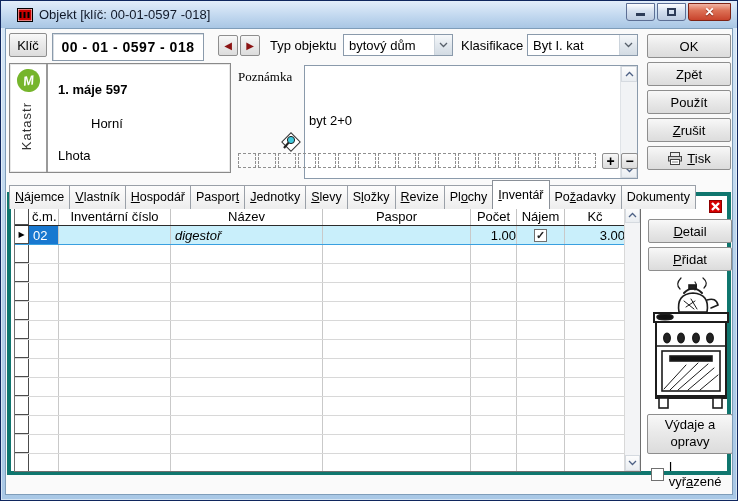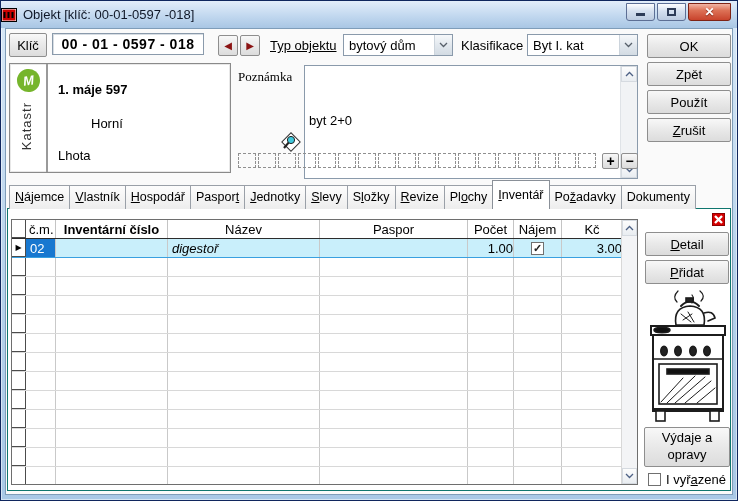--- a/index.html
+++ b/index.html
@@ -7,21 +7,21 @@
   body { font-family:"Liberation Sans", sans-serif; font-size:13px; color:#000; background:#555; }
 
   .window{
     width:738px; height:501px;
     border:1px solid #10275e;
     background:linear-gradient(to bottom,#d9e9f8,#b4d0ea 60%,#a9c8e6);
     box-shadow:inset 0 0 0 1px rgba(255,255,255,.5);
     display:flex; flex-direction:column;
   }
   .titlebar{
-    height:27px; display:flex; align-items:center; padding:0 6px 0 0;
+    height:27px; display:flex; align-items:center; padding:0 6px 0 16px;
     background:linear-gradient(to bottom,#e3eefa,#c2d8ef 55%,#a9c6e4);
   }
   .app-icon{ width:16px; height:16px; margin-right:6px; flex:0 0 auto; }
   .title-text{ flex:1; font-size:13px; color:#101828; white-space:nowrap; overflow:hidden; }
   .winbtns{ display:flex; gap:2px; align-items:flex-start; margin-top:-6px; }
   .winbtn{
     width:29px; height:18px; border:1px solid #5d6f95; border-radius:0 0 3px 3px;
     background:linear-gradient(#fdfdfe,#d5e0ef 45%,#bccbe0);
     display:flex; align-items:center; justify-content:center; cursor:default;
   }
@@ -38,21 +38,21 @@
   .btn{
     position:absolute; border:1px solid #8e8e8e; border-radius:2px;
     background:linear-gradient(#f8f8f8,#eaeaea 45%,#dcdcdc);
     font-size:13px; display:flex; align-items:center; justify-content:center;
     cursor:default; color:#000;
   }
   .btn u{ text-underline-offset:1px; }
 
   .key-btn{ left:3px; top:4px; width:38px; height:24px; }
   .key-field{
-    position:absolute; left:46px; top:4px; width:152px; height:22px;
+    position:absolute; left:46px; top:4px; width:152px; height:28px;
     background:#fff; border:1px solid #8a9aab; box-shadow:inset 1px 1px 0 #d7dde3;
     font-weight:bold; font-size:14px; display:flex; align-items:center; justify-content:center;
     letter-spacing:.5px;
   }
   .nav-btn{ width:20px; height:21px; top:6px; }
   .nav-btn span{ color:#8b1313; font-size:10px; line-height:1; }
   .lbl{ position:absolute; white-space:nowrap; }
 
   .combo{
     position:absolute; height:22px; background:#fff; border:1px solid #8a9aab;
@@ -116,22 +116,22 @@
     flex:0 0 auto; padding:4px 5px 5px; font-size:12.5px;
     border:1px solid #9aa0a8; border-bottom:none; margin-right:-1px;
     background:linear-gradient(#fdfdfd,#ededed); cursor:default;
   }
   .tab.active{
     background:#fff; padding-top:7px; padding-bottom:7px; position:relative; z-index:4;
     border-color:#8a9098;
   }
 
   .content-panel{
-    position:absolute; left:1px; top:179px; width:724px; height:283px;
-    background:#fff; border:1px solid #0f766e;
+    position:absolute; left:1px; top:163px; width:724px; height:283px;
+    background:#fff; border:4px solid #0f766e;
   }
 
   .red-x{ position:absolute; right:5px; top:4px; width:13px; height:13px; background:#d60000;
     border:1px solid #8e0000; display:flex; align-items:center; justify-content:center; }
 
   .grid{
     position:absolute; left:3px; top:10px; width:627px; height:266px;
     border:1px solid #6e6e6e; background:#fff; overflow:hidden;
   }
   .grid-header{ display:flex; height:19px; border-bottom:1px solid #2c2c2c; background:#fff; }
@@ -195,21 +195,21 @@
   <div class="client">
 
     <div class="btn key-btn">Klíč</div>
     <div class="key-field">00 - 01 - 0597  - 018</div>
     <div class="btn nav-btn" style="left:212px;">
         <span>◀</span>
       </div>
     <div class="btn nav-btn" style="left:234px;">
         <span>▶</span>
       </div>
-    <div class="lbl" style="left:264px; top:9px;text-decoration:underline;">Typ objektu</div>
+    <div class="lbl" style="left:264px; top:9px;">Typ objektu</div>
     <div class="combo" style="left:337px; top:5px; width:110px;">
       <span class="txt">bytový dům</span>
       <span class="dd">
         <svg width="9" height="6" viewBox="0 0 9 6">
             <path d="M1 1 L4.5 4.5 L8 1" stroke="#57606a" fill="none" stroke-width="1.3"></path>
           </svg>
       </span>
     </div>
     <div class="lbl" style="left:455px; top:9px;">Klasifikace</div>
     <div class="combo" style="left:521px; top:5px; width:111px;">
@@ -218,20 +218,29 @@
         <svg width="9" height="6" viewBox="0 0 9 6">
             <path d="M1 1 L4.5 4.5 L8 1" stroke="#57606a" fill="none" stroke-width="1.3"></path>
           </svg>
       </span>
     </div>
 
     <div class="btn side-btn" style="top:33px;">Zpět</div>
     <div class="btn side-btn" style="top:5px;">OK</div>
     <div class="btn side-btn" style="top:61px;">Použít</div>
     <div class="btn side-btn" style="top:89px;"><u>Z</u>rušit</div>
+    <div class="btn side-btn" style="top:117px;">
+      <svg class="print-svg" width="16" height="13" viewBox="0 0 16 13">
+        <rect x="3.5" y="0.5" width="9" height="4" fill="#ececec" stroke="#444"></rect>
+        <rect x="1.5" y="4.5" width="13" height="4.5" fill="#cfcfcf" stroke="#444"></rect>
+        <rect x="3.5" y="7.5" width="9" height="5" fill="#fff" stroke="#444"></rect>
+        <line x1="5" y1="10" x2="11" y2="10" stroke="#888"></line>
+      </svg>
+      <span><u>T</u>isk</span>
+    </div>
 
     <div class="addr-panel">
       <div class="addr-iconcol">
         <div class="map-badge">M</div>
         <div class="vert-label">Katastr</div>
       </div>
       <div class="addr-lines">
         <div class="addr-line l1">1. máje 597</div>
         <div class="addr-line l2">Horní</div>
         <div class="addr-line l3">Lhota</div>
@@ -304,21 +313,21 @@
       <div class="red-x">
         <svg width="11" height="11" viewBox="0 0 11 11">
           <path d="M2 2 L9 9 M9 2 L2 9" stroke="#fff" stroke-width="2.4"></path>
         </svg>
       </div>
 
       <div class="grid">
         <div class="grid-header" id="ghead">
             <div class="sel-cell"></div>
             <div class="gh-cell first" style="width: 30px;">č.m.</div>
-            <div class="gh-cell" style="width: 112px; font-weight: bold;">Inventární číslo</div>
+            <div class="gh-cell" style="width: 112px;">Inventární číslo</div>
             <div class="gh-cell" style="width: 152px;">Název</div>
             <div class="gh-cell" style="width: 148px;">Paspor</div>
             <div class="gh-cell" style="width: 46px;">Počet</div>
             <div class="gh-cell" style="width: 48px;">Nájem</div>
             <div class="gh-cell" style="width: 61px;">Kč</div>
           </div>
         <div id="gbody">
             <div class="g-row selected">
               <div class="sel-cell">
                 <span class="row-marker">▶</span>

